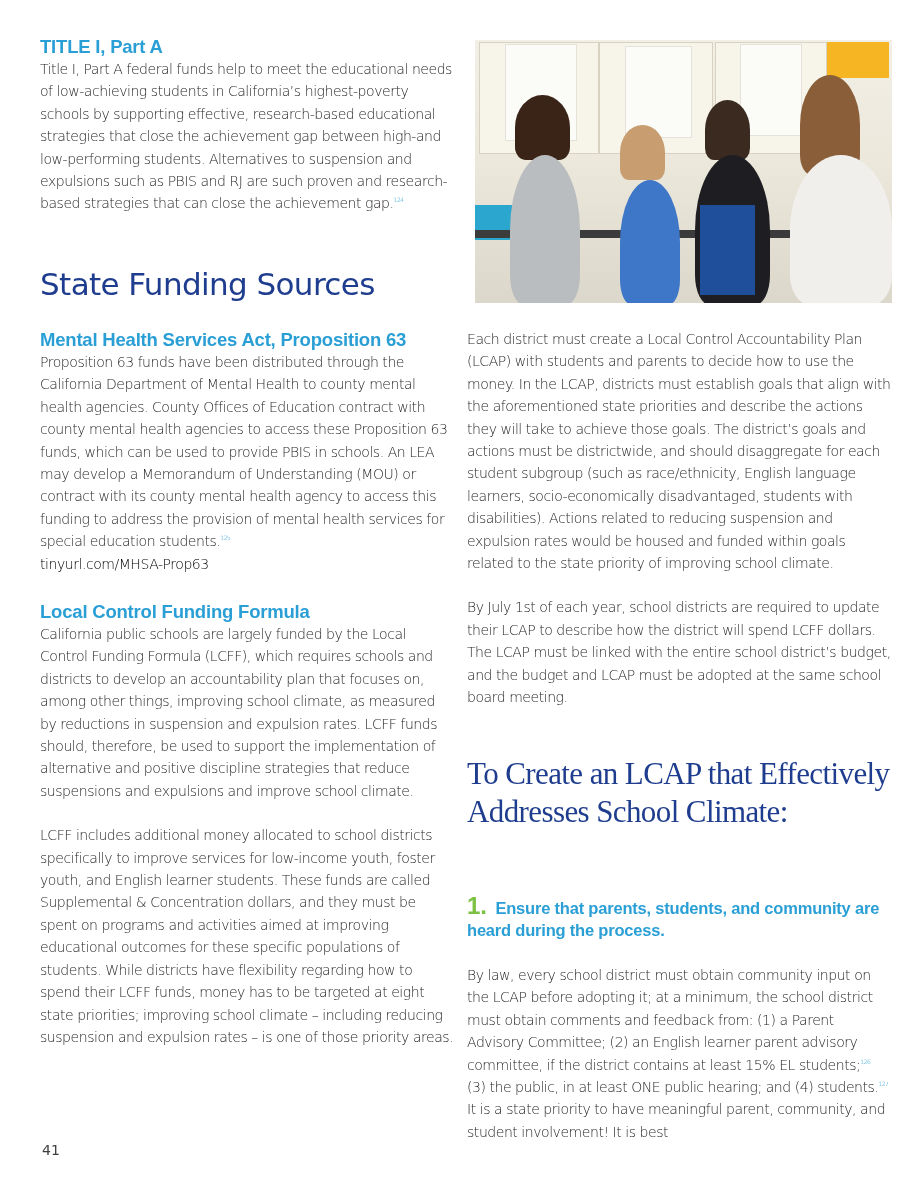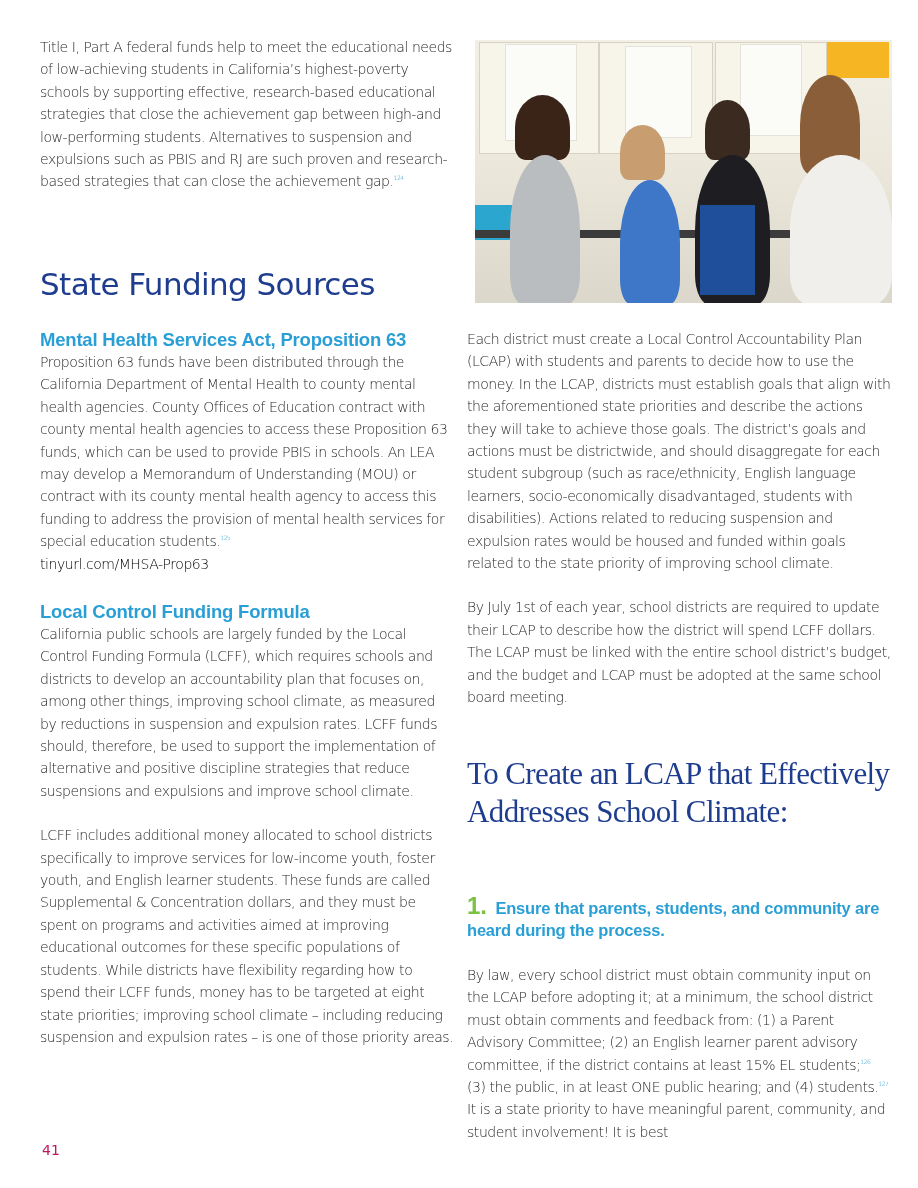--- a/index.html
+++ b/index.html
@@ -24,27 +24,28 @@
   }
   sup.fn { font-size:6px; color:#2a9fd6; vertical-align:6px; line-height:0; }
   .link { color:#000000; }
   .photo {
     position:absolute; left:475px; top:40px; width:417px; height:263px; overflow:hidden;
     background:linear-gradient(180deg,#f2efe6 0%, #ece8dc 45%, #dcd7cb 100%);
   }
   .cabinet { position:absolute; top:2px; height:110px; background:#f7f4ea; border:1px solid #d8d2c2; }
   .paper { position:absolute; background:#fbfbf8; border:1px solid #e4e2da; }
   .kid { position:absolute; border-radius:50% 50% 20% 20%; }
-  .page-num { position:absolute; left:42px; top:1142px; font-size:14px; color:#be185d; font-family:"DejaVu Sans", sans-serif; }
+  .page-num { position:absolute; left:42px; top:1142px; font-size:14px; color:#404040; font-family:"DejaVu Sans", sans-serif; }
   .num1 { color:#7cc242; font-size:24px; font-weight:bold; font-family:"Liberation Sans", sans-serif; }
 </style>
 </head>
 <body>
 
 <div class="col left" style="top:36px;">
+  <h3 class="subhead">TITLE I, Part A</h3>
   <p class="body"><span>Title I, Part A federal funds help to meet the educational needs of low-achieving students in California’s highest-poverty schools by supporting effective, research-based educational strategies that close the achievement gap between high-and low-performing students. Alternatives to suspension and expulsions such as PBIS and RJ are such proven and research-based strategies that can close the achievement gap.</span><sup class="fn">124</sup></p>
 </div>
 
 <h1 class="h1 col left" style="top:264px; font-size:31px; line-height:40px;">State Funding Sources</h1>
 
 <div class="col left" style="top:329px;">
   <h3 class="subhead">Mental Health Services Act, Proposition 63</h3>
   <p class="body"><span>Proposition 63 funds have been distributed through the California Department of Mental Health to county mental health agencies. County Offices of Education contract with county mental health agencies to access these Proposition 63 funds, which can be used to provide PBIS in schools. An LEA may develop a Memorandum of Understanding (MOU) or contract with its county mental health agency to access this funding to address the provision of mental health services for special education students.</span><sup class="fn">125</sup></p>
   <p class="body link">tinyurl.com/MHSA-Prop63</p>
 </div>

